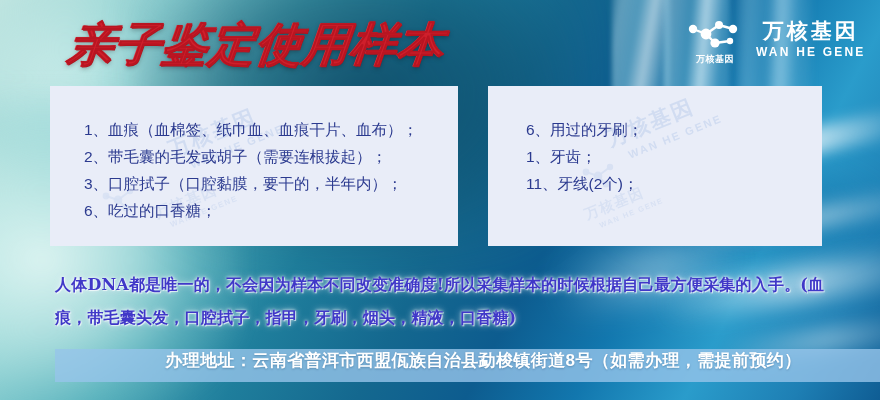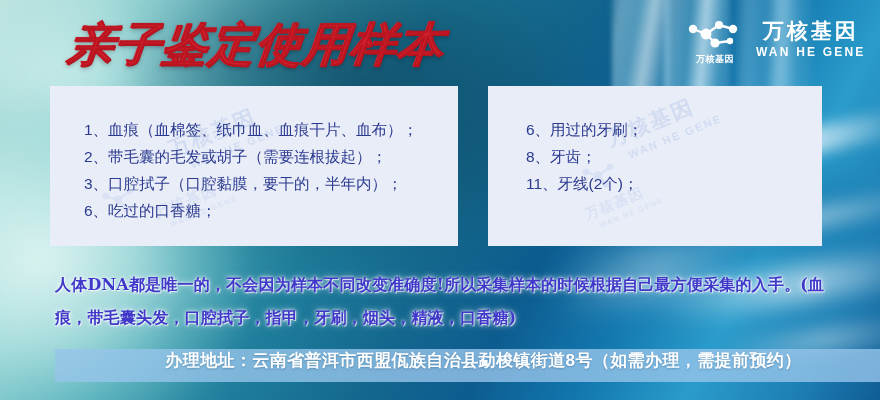--- a/index.html
+++ b/index.html
@@ -372,21 +372,21 @@
         <g fill="#c8d6ef" opacity="0.9">
           <circle cx="6" cy="14" r="3.4"></circle>
           <circle cx="18" cy="18" r="4.4"></circle>
           <circle cx="30" cy="9" r="3.2"></circle>
           <circle cx="26" cy="26" r="3.6"></circle>
         </g>
       </svg>
     </div>
     <ul class="panel-list">
       <li>6、用过的牙刷；</li>
-      <li>8、牙齿；</li>
+      <li>1、牙齿；</li>
       <li>11、牙线(2个)；</li>
     </ul>
   </div>
 
   <div class="para">人体DNA都是唯一的，不会因为样本不同改变准确度!所以采集样本的时候根据自己最方便采集的入手。(血痕，带毛囊头发，口腔拭子，指甲，牙刷，烟头，精液，口香糖)</div>
 
   <div class="addr">
     <span class="addr-text">办理地址：云南省普洱市西盟佤族自治县勐梭镇街道8号（如需办理，需提前预约）</span>
   </div>
 

